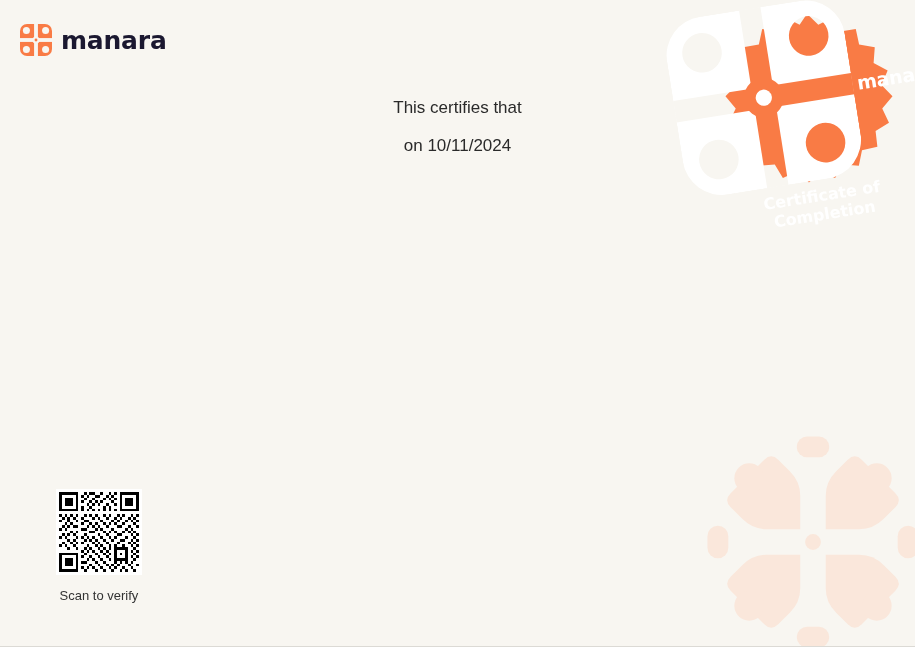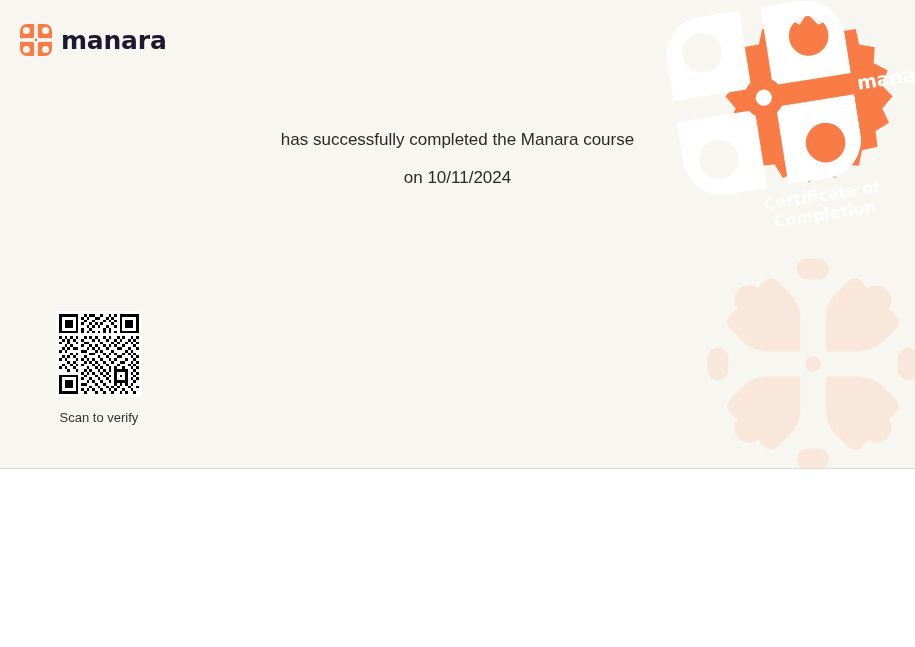--- a/index.html
+++ b/index.html
@@ -10,21 +10,21 @@
     width: 915px;
     height: 647px;
     background: #ffffff;
     font-family: "Liberation Sans", sans-serif;
     overflow: hidden;
   }
 
   .certificate {
     position: relative;
     width: 915px;
-    height: 469px;
+    height: 647px;
     background: #F8F6F1;
     border-bottom: 1px solid #dcdad5;
     box-sizing: border-box;
     overflow: hidden;
   }
 
   
   .brand {
     position: absolute;
     left: 20px;
@@ -268,21 +268,21 @@
           </svg>
         </span>
         <span class="seal-logo-word">manara</span>
       </div>
       <div class="seal-line">Certificate of</div>
       <div class="seal-line">Completion</div>
     </div>
   </div>
 
   <div class="main">
-    <p class="subline">has successfully completed the Manara course</p>
+    <p class="lead">This certifies that</p>
     <p class="date">on 10/11/2024</p>
   </div>
 
   <div class="qr-block">
     <div class="qr-frame">
       <svg viewBox="0 0 29 29" shape-rendering="crispEdges" xmlns="http://www.w3.org/2000/svg" aria-hidden="true">
         <rect width="29" height="29" fill="#ffffff"></rect>
         <g fill="#000000">
 
           <rect x="0" y="0" width="7" height="1"></rect>

